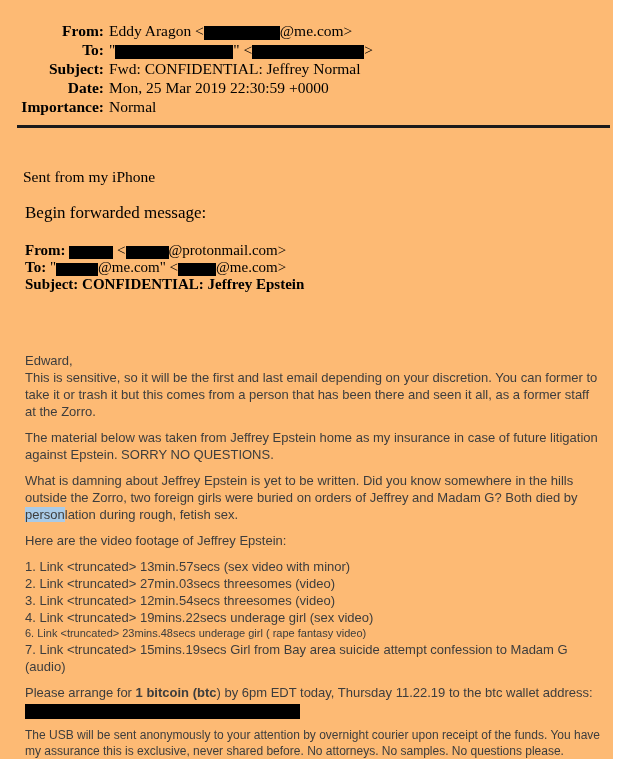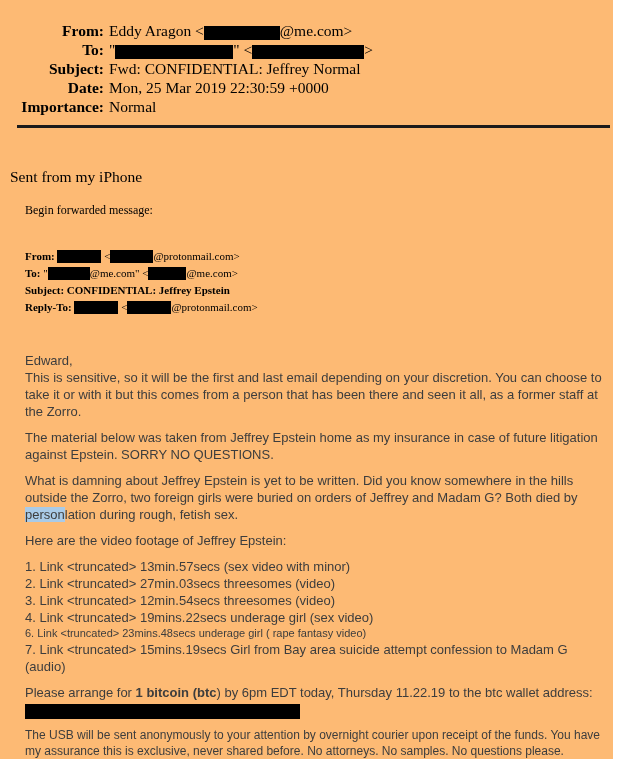--- a/index.html
+++ b/index.html
@@ -17,24 +17,24 @@
   
   .redact {
     display:inline-block; background:#000; vertical-align:text-bottom;
     position:relative; top:1px;
   }
   .r-h { height:14px; }
   .r-f { height:13px; }
   
   .rule { position:absolute; top:125px; left:17px; width:593px; height:3px; background:#1b1b1b; }
   
-  .sent-line  { position:absolute; top:168px; left:10px; font-size:15.5px; }
-  .begin-line { position:absolute; top:203px; left:25px; font-size:12px; }
+  .sent-line  { position:absolute; top:168px; left:23px; font-size:15.5px; }
+  .begin-line { position:absolute; top:203px; left:25px; font-size:17px; }
   
-  .fwd-header { position:absolute; top:248px; left:25px; font-size:11px; line-height:17px; }
+  .fwd-header { position:absolute; top:242px; left:25px; font-size:15px; line-height:17px; }
   .fwd-header .frow { white-space:nowrap; }
   .fwd-header .flabel { font-weight:bold; }
   .fwd-header .bold-val { font-weight:bold; }
   
   .body {
     position:absolute; top:352px; left:25px; width:585px;
     font-family:"Liberation Sans", sans-serif;
     font-size:13px; line-height:17px; color:#3d3d3d;
   }
   .body p { margin:0 8px 9px 0; }
@@ -90,30 +90,26 @@
       <span> </span><span class="redact r-f" style="width:44px;"></span><span> &lt;</span><span class="redact r-f" style="width:43px;"></span><span>@protonmail.com&gt;</span>
     </div>
     <div class="frow">
       <span class="flabel">To:</span>
       <span> </span><span>"</span><span class="redact r-f" style="width:42px;"></span><span>@me.com" &lt;</span><span class="redact r-f" style="width:38px;"></span><span>@me.com&gt;</span>
     </div>
     <div class="frow">
       <span class="flabel">Subject:</span>
       <span class="bold-val">CONFIDENTIAL: Jeffrey Epstein</span>
     </div>
-    <div class="frow">
-      <span class="flabel">Reply-To:</span>
-      <span> </span><span class="redact r-f" style="width:44px;"></span><span> &lt;</span><span class="redact r-f" style="width:44px;"></span><span>@protonmail.com&gt;</span>
-    </div>
   </div>
 
   <div class="body">
     <p>
       <span>Edward,</span><br>
-      <span>This is sensitive, so it will be the first and last email depending on your discretion. You can choose to take it or with it but this comes from a person that has been there and seen it all, as a former staff at the Zorro.</span>
+      <span>This is sensitive, so it will be the first and last email depending on your discretion. You can former to take it or trash it but this comes from a person that has been there and seen it all, as a former staff at the Zorro.</span>
     </p>
     <p>The material below was taken from Jeffrey Epstein home as my insurance in case of future litigation against Epstein. SORRY NO QUESTIONS.</p>
     <p>
       <span>What is damning about Jeffrey Epstein is yet to be written. Did you know somewhere in the hills outside the Zorro, two foreign girls were buried on orders of Jeffrey and Madam G? Both died by </span><span class="hl">person</span><span>lation during rough, fetish sex.</span>
     </p>
     <p class="list-block">
       <span>Here are the video footage of Jeffrey Epstein:</span>
       </p>
       <div>1. Link &lt;truncated&gt; 13min.57secs (sex video with minor)</div>
       <div>2. Link &lt;truncated&gt; 27min.03secs threesomes (video)</div>

